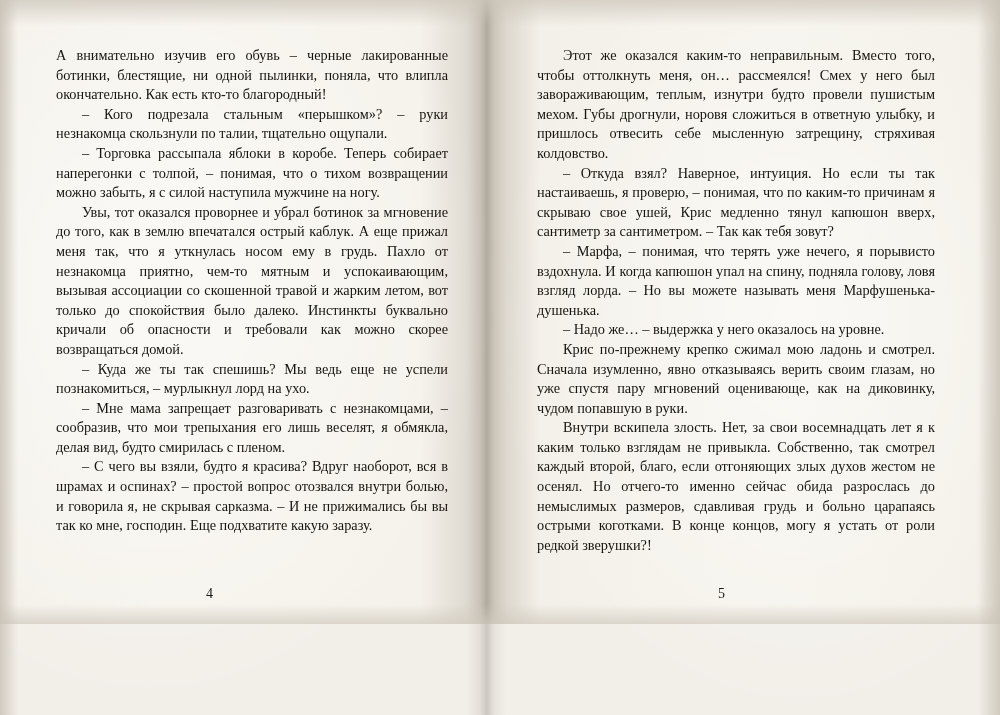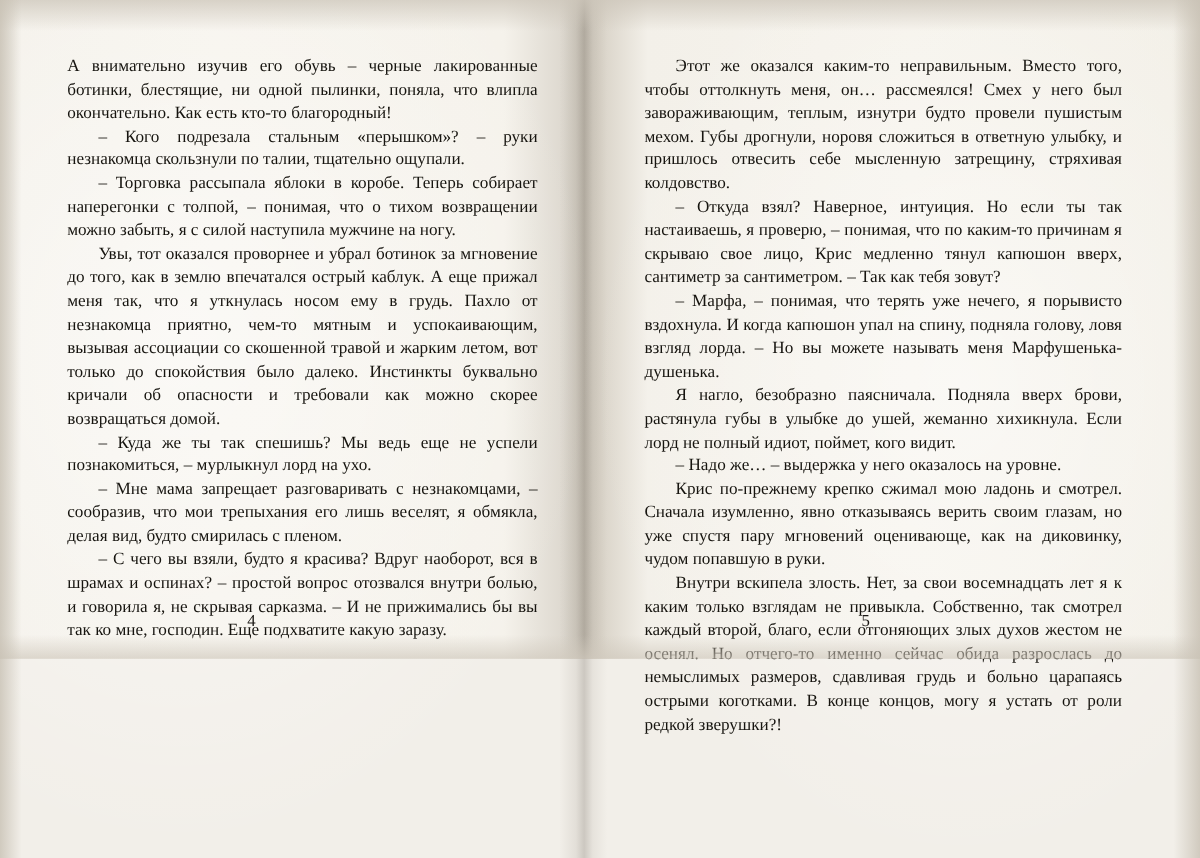--- a/index.html
+++ b/index.html
@@ -9,21 +9,21 @@
   body {
     width: 1000px;
     height: 715px;
     background: #f2efe9;
     font-family: "Liberation Serif", serif;
     overflow: hidden;
   }
   .book-spread {
     position: relative;
     width: 1000px;
-    height: 549px;
+    height: 624px;
     background:
       linear-gradient(90deg,
         #e9e5dd 0px, #f4f1ea 14px, #f6f3ec 180px, #f5f2eb 420px,
         #ddd8cf 470px, #cfc9be 487px, #d9d3c8 500px, #f3f0e9 540px,
         #f6f3ec 760px, #f3f0e8 975px, #e7e2d9 1000px);
     text-decoration: underline;
   }
   
   .shade-left {
     position: absolute;
@@ -124,23 +124,22 @@
       <p>Увы, тот оказался проворнее и убрал ботинок за мгновение до того, как в землю впечатался острый каблук. А еще прижал меня так, что я уткнулась носом ему в грудь. Пахло от незнакомца приятно, чем-то мятным и успокаивающим, вызывая ассоциации со скошенной травой и жарким летом, вот только до спокойствия было далеко. Инстинкты буквально кричали об опасности и требовали как можно скорее возвращаться домой.</p>
       <p>– Куда же ты так спешишь? Мы ведь еще не успели познакомиться, – мурлыкнул лорд на ухо.</p>
       <p>– Мне мама запрещает разговаривать с незнакомцами, – сообразив, что мои трепыхания его лишь веселят, я обмякла, делая вид, будто смирилась с пленом.</p>
       <p>– С чего вы взяли, будто я красива? Вдруг наоборот, вся в шрамах и оспинах? – простой вопрос отозвался внутри болью, и говорила я, не скрывая сарказма. – И не прижимались бы вы так ко мне, господин. Еще подхватите какую заразу.</p>
     </div>
   </div>
 
   <div class="page page-right">
     <div class="text-body">
       <p>Этот же оказался каким-то неправильным. Вместо того, чтобы оттолкнуть меня, он… рассмеялся! Смех у него был завораживающим, теплым, изнутри будто провели пушистым мехом. Губы дрогнули, норовя сложиться в ответную улыбку, и пришлось отвесить себе мысленную затрещину, стряхивая колдовство.</p>
-      <p>– Откуда взял? Наверное, интуиция. Но если ты так настаиваешь, я проверю, – понимая, что по каким-то причинам я скрываю свое лицо, Крис медленно тянул капюшон вверх, сантиметр за сантиметром. – Так как тебя зовут?</p>
+      <p>– Откуда взял? Наверное, интуиция. Но если ты так настаиваешь, я проверю, – понимая, что по каким-то причинам я скрываю свое ушей, Крис медленно тянул капюшон вверх, сантиметр за сантиметром. – Так как тебя зовут?</p>
       <p>– Марфа, – понимая, что терять уже нечего, я порывисто вздохнула. И когда капюшон упал на спину, подняла голову, ловя взгляд лорда. – Но вы можете называть меня Марфушенька-душенька.</p>
-      <p>Я нагло, безобразно паясничала. Подняла вверх брови, растянула губы в улыбке до ушей, жеманно хихикнула. Если лорд не полный идиот, поймет, кого видит.</p>
       <p>– Надо же… – выдержка у него оказалось на уровне.</p>
       <p>Крис по-прежнему крепко сжимал мою ладонь и смотрел. Сначала изумленно, явно отказываясь верить своим глазам, но уже спустя пару мгновений оценивающе, как на диковинку, чудом попавшую в руки.</p>
       <p>Внутри вскипела злость. Нет, за свои восемнадцать лет я к каким только взглядам не привыкла. Собственно, так смотрел каждый второй, благо, если отгоняющих злых духов жестом не осенял. Но отчего-то именно сейчас обида разрослась до немыслимых размеров, сдавливая грудь и больно царапаясь острыми коготками. В конце концов, могу я устать от роли редкой зверушки?!</p>
     </div>
   </div>
 
   <div class="gutter"></div>
 
   <div class="folio folio-left">4</div>
   <div class="folio folio-right">5</div>

